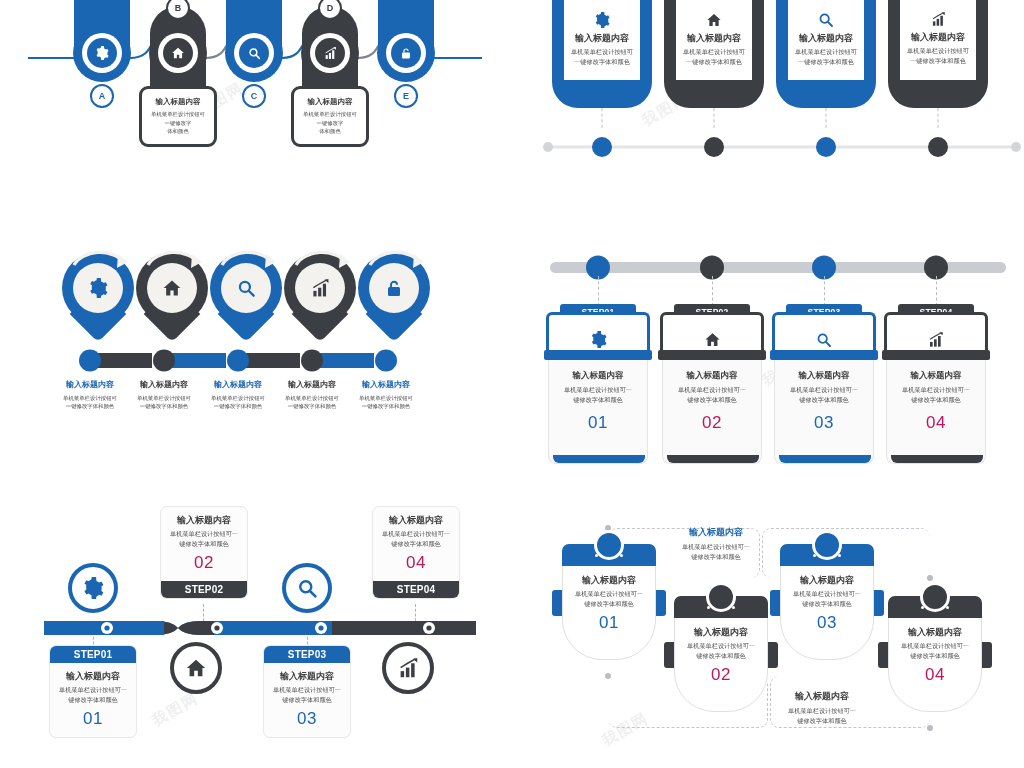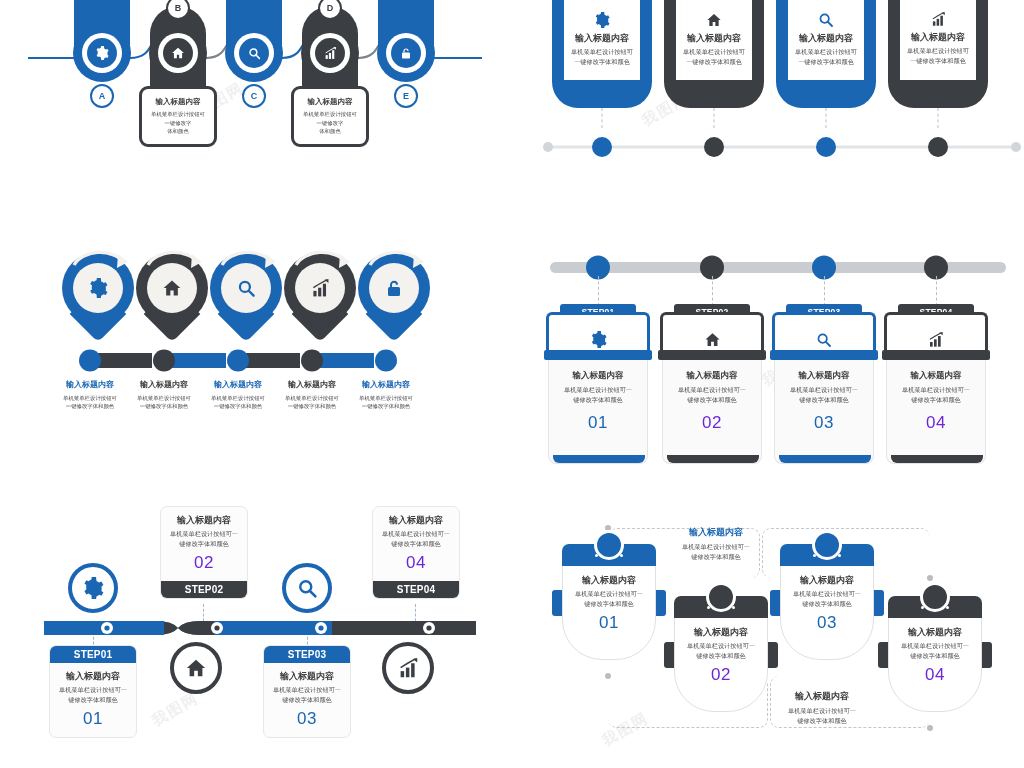--- a/index.html
+++ b/index.html
@@ -10,21 +10,21 @@
     overflow: hidden;
   }
   #stage { position: relative; width: 1024px; height: 768px; background:#fff; }
 
   .blk { position: absolute; }
 
   
   .ttl { font-size: 9px; font-weight: bold; color: #3d3d3d; line-height: 1.35; white-space: nowrap; }
   .ttl.blue { color: #1a66b3; }
   .body-txt { font-size: 6.2px; color: #4a4a4a; line-height: 1.55; }
-  .numlbl { font-size: 17px; color: #6d28d9; font-weight: 400; letter-spacing: .5px; }
+  .numlbl { font-size: 17px; color: #be185d; font-weight: 400; letter-spacing: .5px; }
   .numlbl.blue { color: #1a66b3; }
   .steplbl { font-size: 10px; font-weight: bold; color: #ffffff; letter-spacing: .2px; white-space: nowrap; }
 
   .blue-fill { background: #1a66b3; }
   .dark-fill { background: #3b3f44; }
 
   
   .medal { position:absolute; }
   .medal .ribbon { position:absolute; left:50%; transform:translateX(-50%); width:56px; }
   .medal .rb-top { height:34px; border-radius:0 0 4px 4px; position:relative; }

